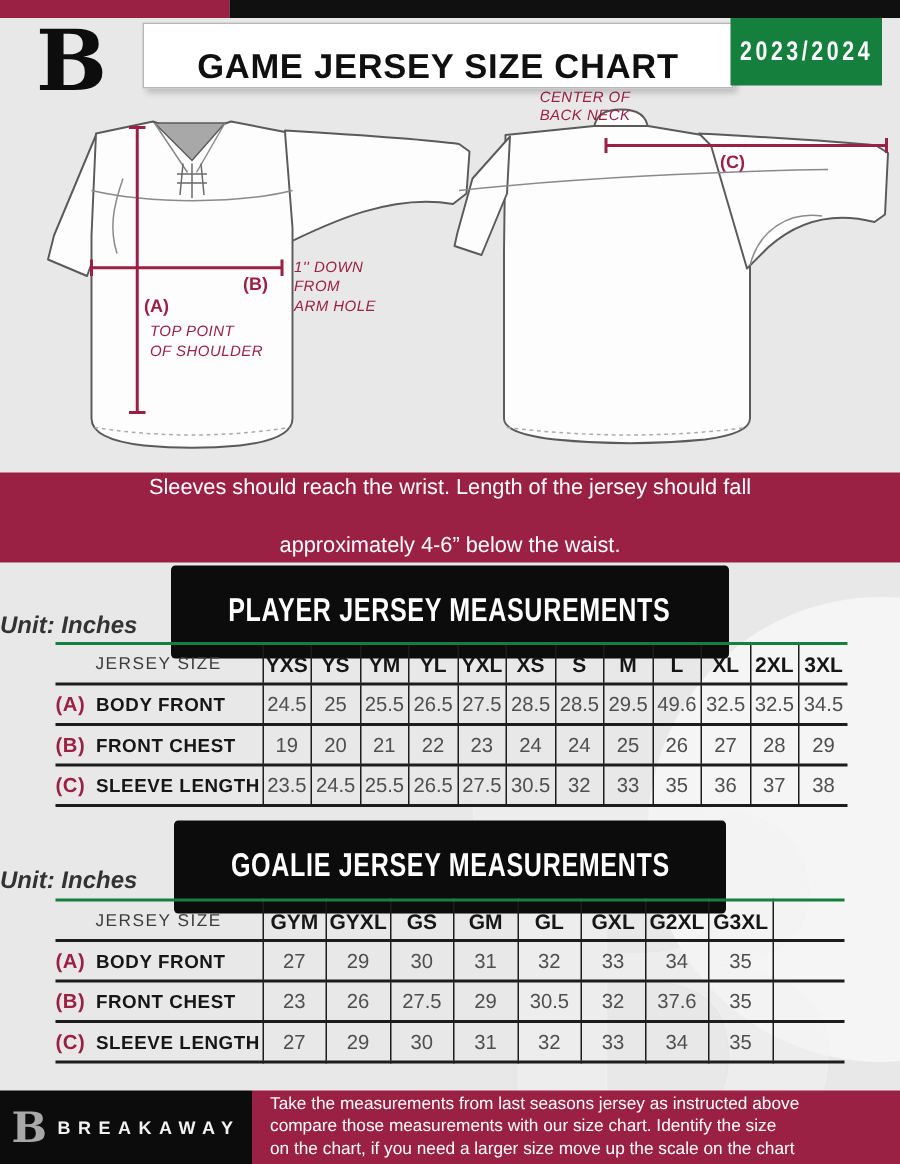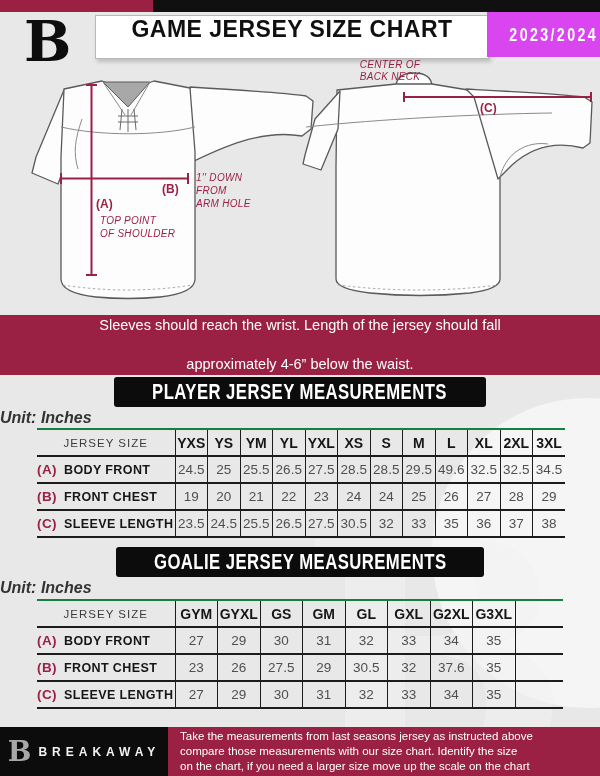--- a/index.html
+++ b/index.html
@@ -15,26 +15,26 @@
 
   
   .logo-mono {
     position:absolute; left:24px; top:13px; z-index:4;
     font-family:"DejaVu Serif", serif; font-weight:700; font-size:56px; line-height:1;
     color:#0d0d0d; letter-spacing:-2px;
   }
   .title-box {
     position:absolute; left:95px; top:15px; width:392px; height:42px; z-index:4;
     background:#ffffff; border:1px solid #b8b8b8; box-shadow:2px 3px 4px rgba(0,0,0,0.18);
-    display:flex; align-items:flex-start; justify-content:center;
+    display:flex; align-items:flex-end; justify-content:center;
   }
   .title-box h1 { margin:0; font-size:23px; font-weight:800; color:#101010; letter-spacing:0.5px; }
   .year-box {
-    position:absolute; left:487px; top:12px; width:113px; height:45px; z-index:4;
-    background:#d946ef; display:flex; align-items:center; justify-content:flex-end;
+    position:absolute; left:487px; top:12px; width:101px; height:45px; z-index:4;
+    background:#15803d; display:flex; align-items:center; justify-content:center;
   }
   .year-box span { color:#fff; font-weight:700; font-size:15px; letter-spacing:2.5px;
     display:inline-block; transform:scale(0.95,1.2); }
 
   
   .diagram { position:absolute; top:57px; left:0; width:600px; height:258px; z-index:1; }
   .diagram svg { display:block; }
   .jersey { fill:#fdfdfd; stroke:#5a5a5a; stroke-width:1.3; stroke-linejoin:round; }
   .seam   { fill:none; stroke:#8a8a8a; stroke-width:1; }
   .stitch { fill:none; stroke:#aaaaaa; stroke-width:1; stroke-dasharray:2.5,2.5; }
@@ -47,21 +47,21 @@
   .banner {
     position:absolute; top:315px; left:0; width:600px; height:60px; z-index:2;
     background:#9b2144; color:#ffffff; display:flex; flex-direction:column;
     align-items:center; justify-content:space-between; font-size:14.5px; line-height:21px;
   }
 
   
   .pill-row { position:absolute; left:0; width:600px; display:flex; justify-content:center; z-index:2; }
   .pill {
     background:#0c0c0c; color:#ffffff; border-radius:3px; height:30px; line-height:30px;
-    padding:0 18px; font-size:19px; font-weight:700; letter-spacing:0.5px; white-space:nowrap;
+    padding:16px 18px; font-size:19px; font-weight:700; letter-spacing:0.5px; white-space:nowrap;
   }
   .pill span { display:inline-block; transform:scale(0.88,1.16); transform-origin:center; }
   .unit-row { position:absolute; left:0; width:507px; text-align:left; z-index:2;
     font-style:italic; font-weight:700; font-size:16px; color:#333333; }
 
   .table-wrap { position:absolute; left:37px; z-index:2; }
   .mtable { border-collapse:collapse; table-layout:fixed; }
   .mtable tr { border-bottom:2px solid #1c1c1c; }
   .mtable thead tr { border-top:2px solid #15803d; }
   .mtable th, .mtable td { border-left:1.5px solid #1c1c1c; padding:0; height:25px; overflow:hidden; }

